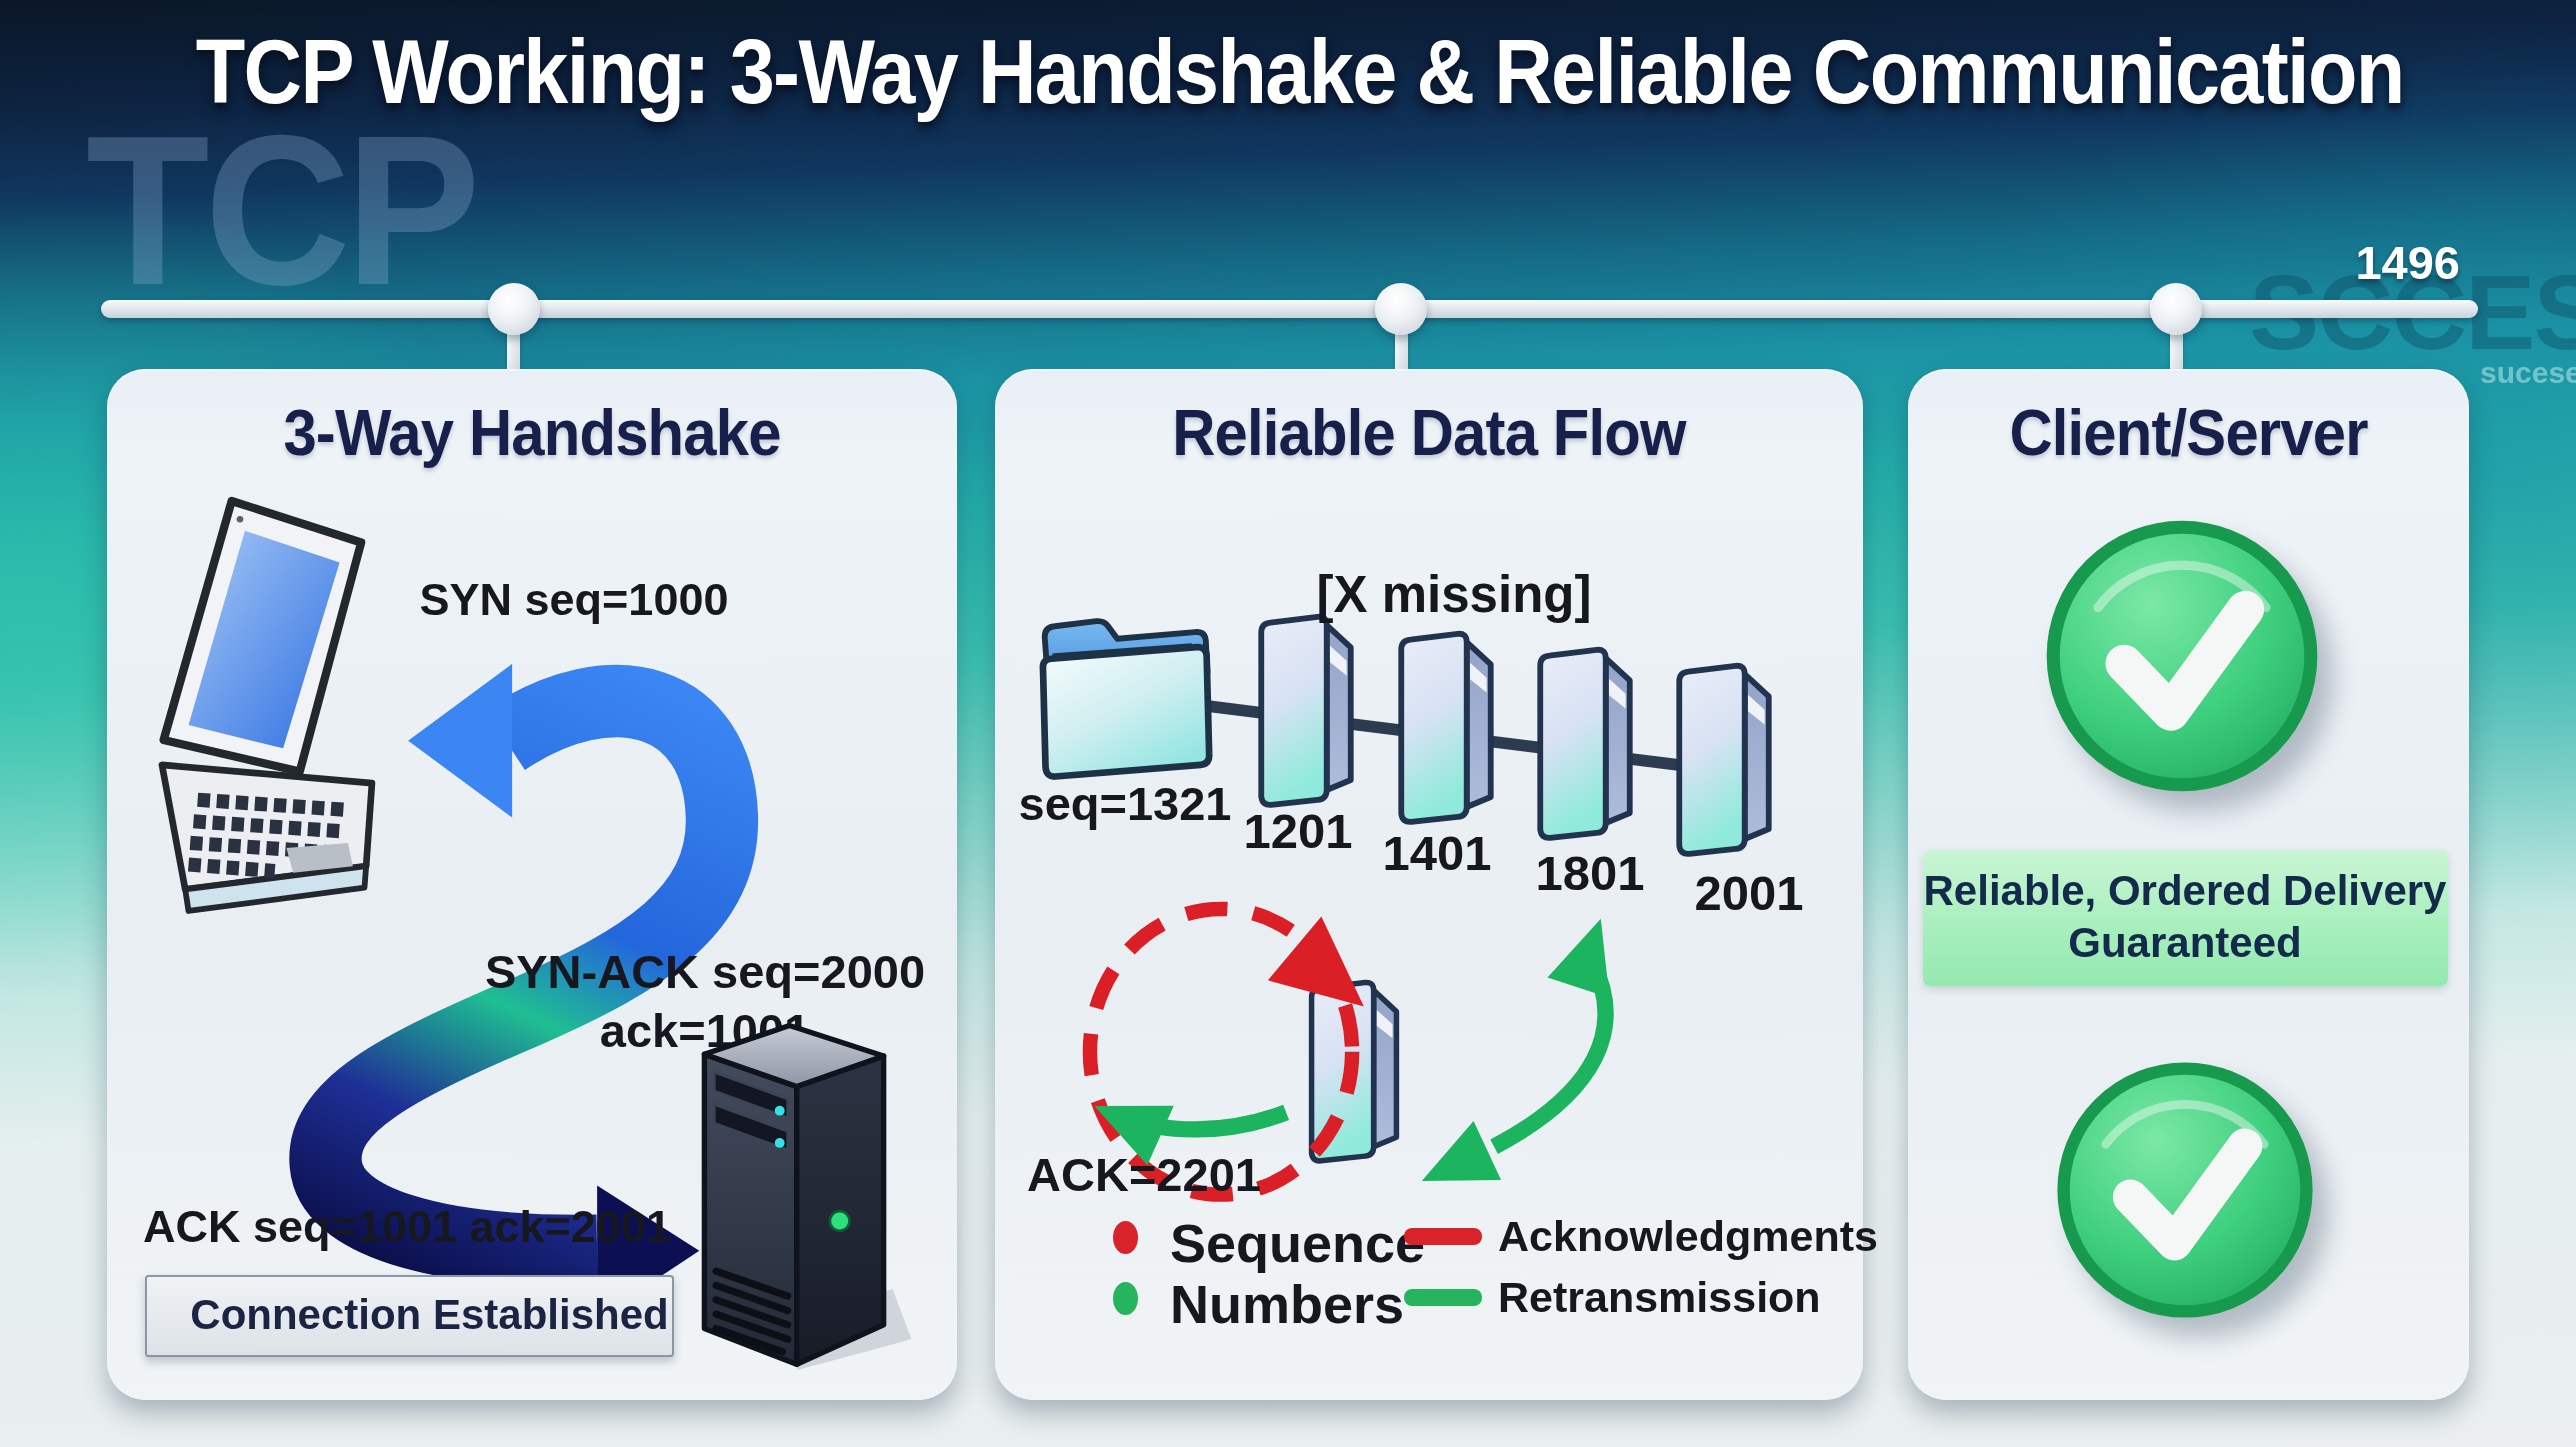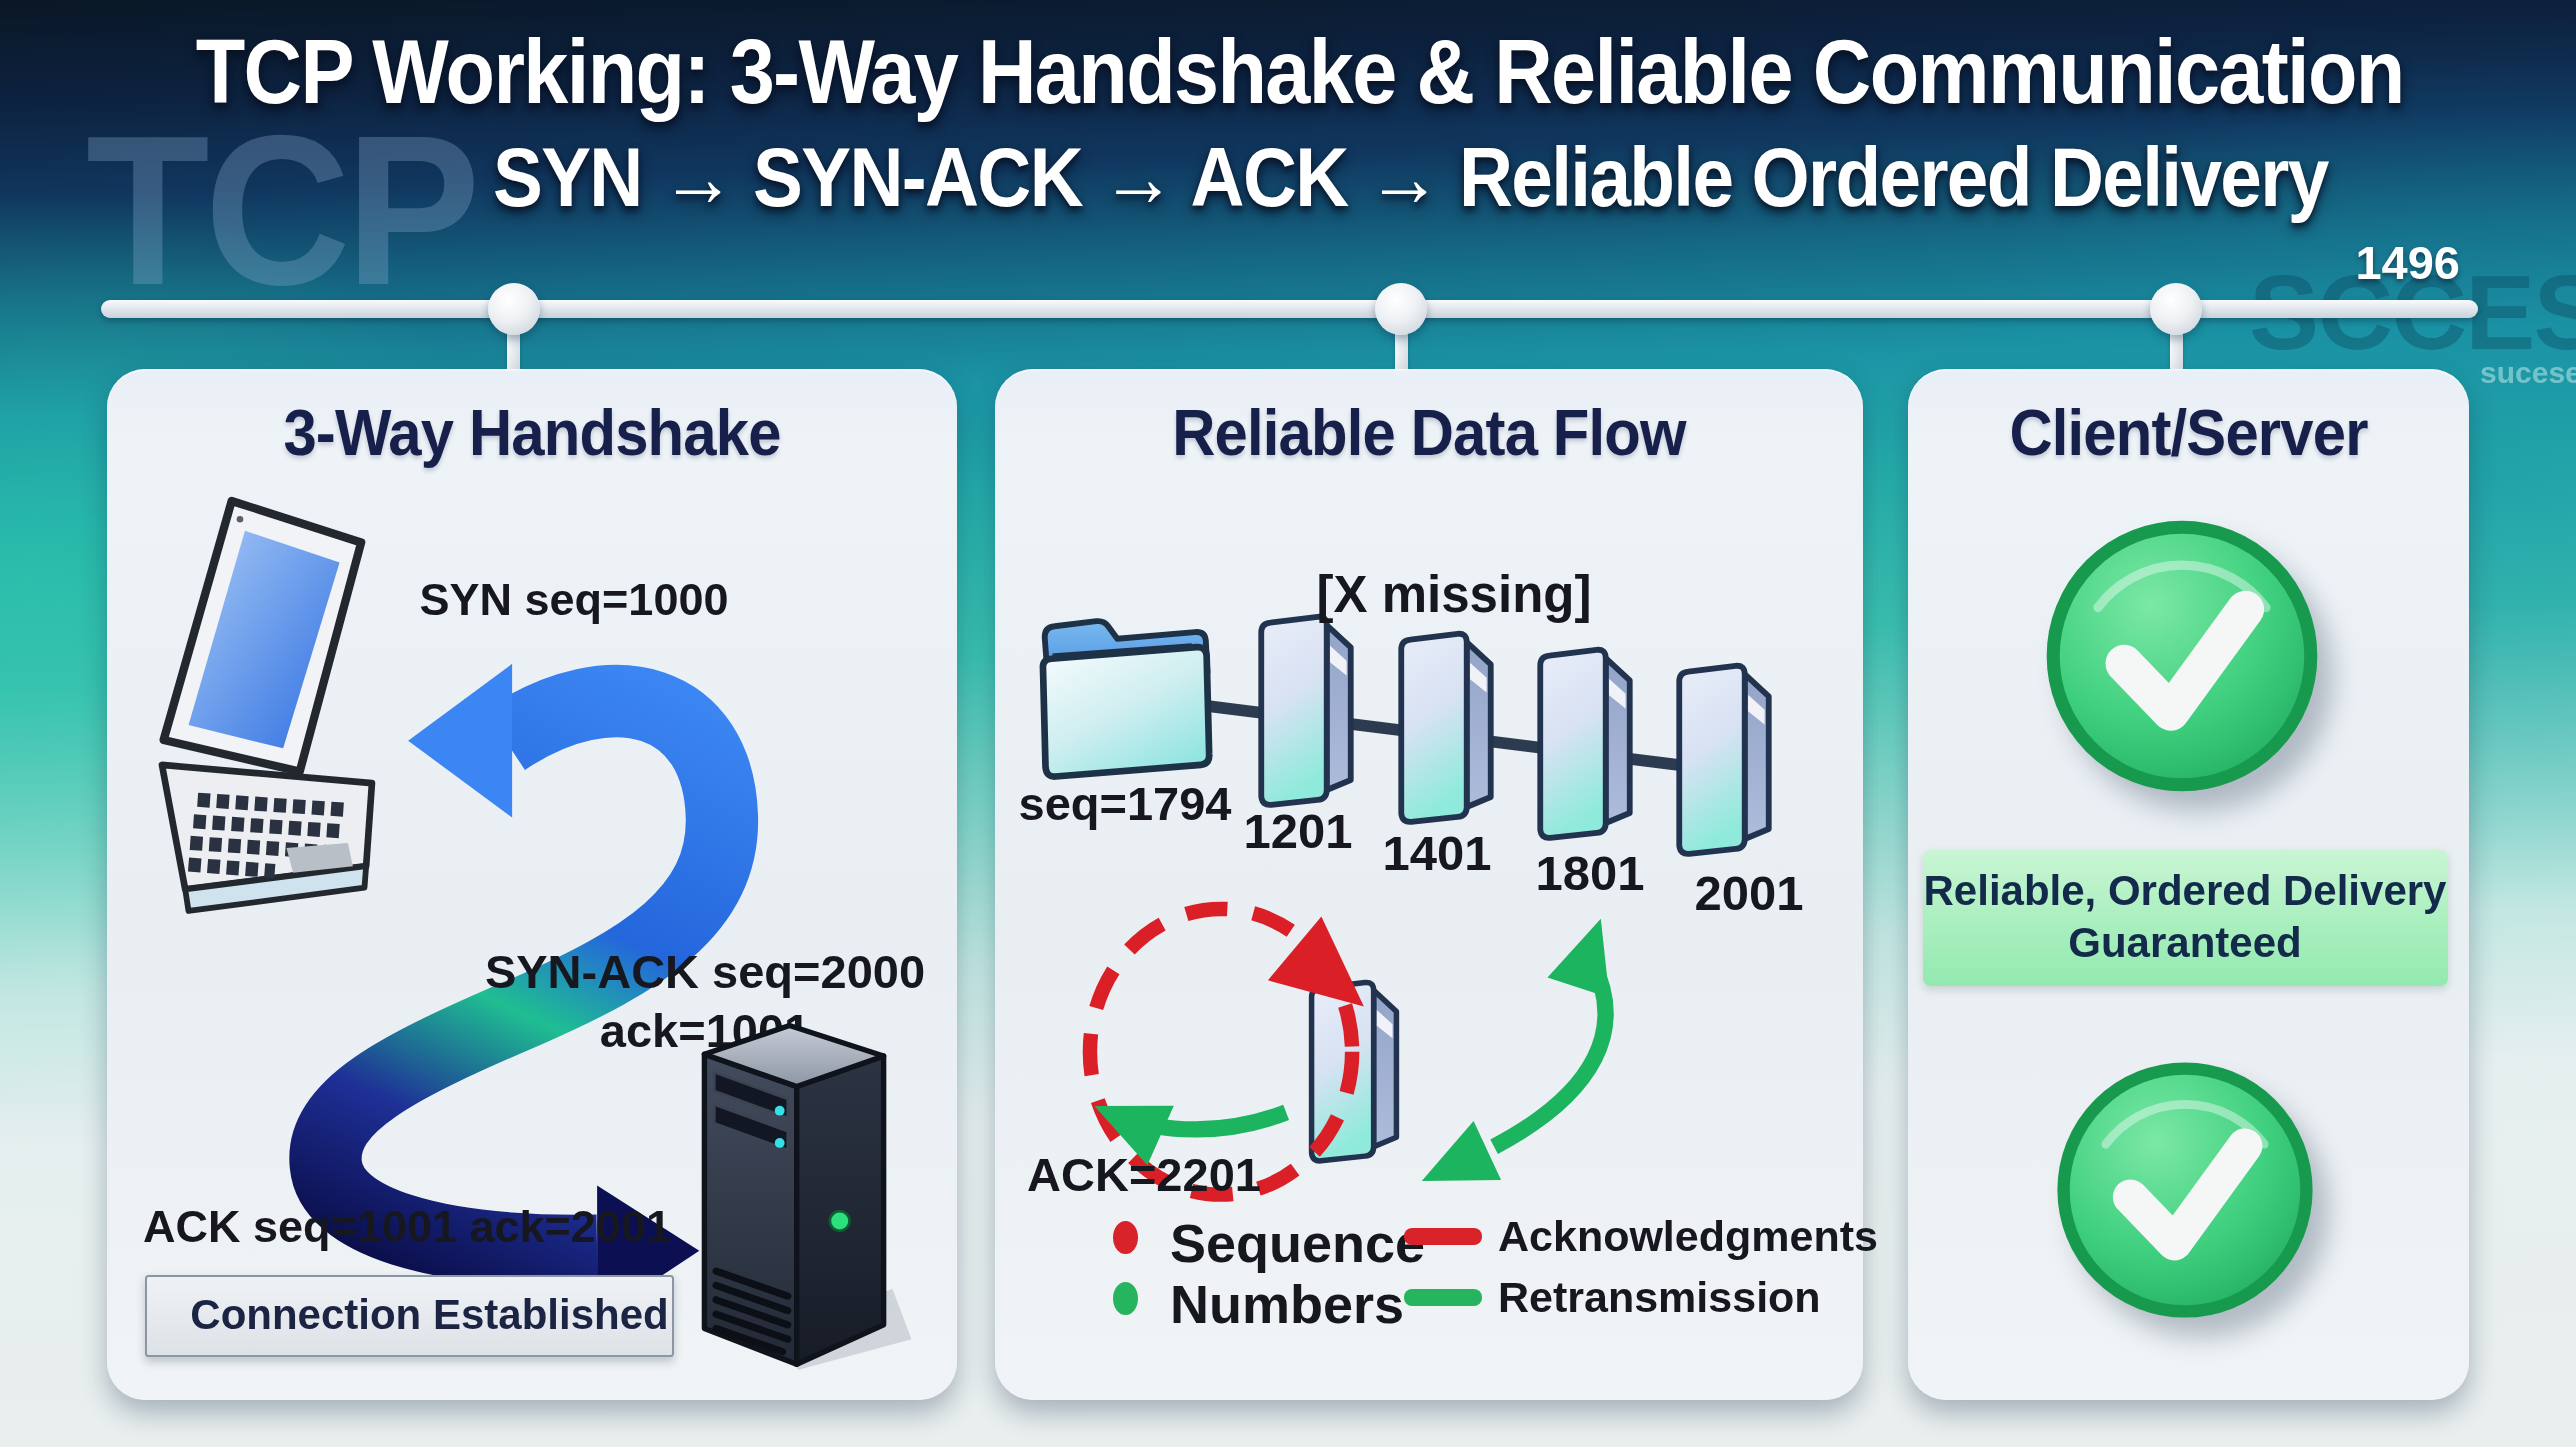--- a/index.html
+++ b/index.html
@@ -86,21 +86,20 @@
 </style>
 </head>
 <body>
 
 <div class="stage">
 
   <div class="abs wm-tcp">TCP</div>
   <div class="abs wm-success">SCCESS</div>
   <div class="abs wm-success-small">suceser</div>
   <div class="abs title"><span>TCP Working: 3-Way Handshake &amp; Reliable Communication</span></div>
-  <div class="abs subtitle"><span>SYN → SYN-ACK → ACK → Reliable Ordered Delivery</span></div>
   <div class="abs badge">1496</div>
 
   <div class="abs tl-bar"></div>
   <div class="abs tl-stem" style="left:507px;"></div>
   <div class="abs tl-stem" style="left:1395px;"></div>
   <div class="abs tl-stem" style="left:2170px;"></div>
   <div class="abs tl-node" style="left:488px;"></div>
   <div class="abs tl-node" style="left:1375px;"></div>
   <div class="abs tl-node" style="left:2150px;"></div>
 
@@ -237,21 +236,21 @@
         <use href="#pktShape"></use>
       </svg>
     <svg class="abs pkt pkt4" viewBox="0 0 140 240">
         <use href="#pktShape"></use>
       </svg>
     <svg class="abs midpkt" viewBox="0 0 140 240">
         <use href="#pktShape"></use>
       </svg>
 
     <div class="lbl ctr missing-lbl">[X missing]</div>
-    <div class="lbl ctr seq-lbl">seq=1794</div>
+    <div class="lbl ctr seq-lbl">seq=1321</div>
     <div class="lbl ctr plabel pl1">1201</div>
     <div class="lbl ctr plabel pl2">1401</div>
     <div class="lbl ctr plabel pl3">1801</div>
     <div class="lbl ctr plabel pl4">2001</div>
 
     <svg class="abs flow-arrows" viewBox="0 0 960 1140">
       <ellipse cx="250" cy="755" rx="145" ry="158" fill="none" stroke="#da1f26" stroke-width="16" stroke-dasharray="46 29"></ellipse>
       <g transform="translate(408,705) rotate(40)">
         <polygon points="0,0 -100,-46 -100,46" fill="#da1f26"></polygon>
       </g>

